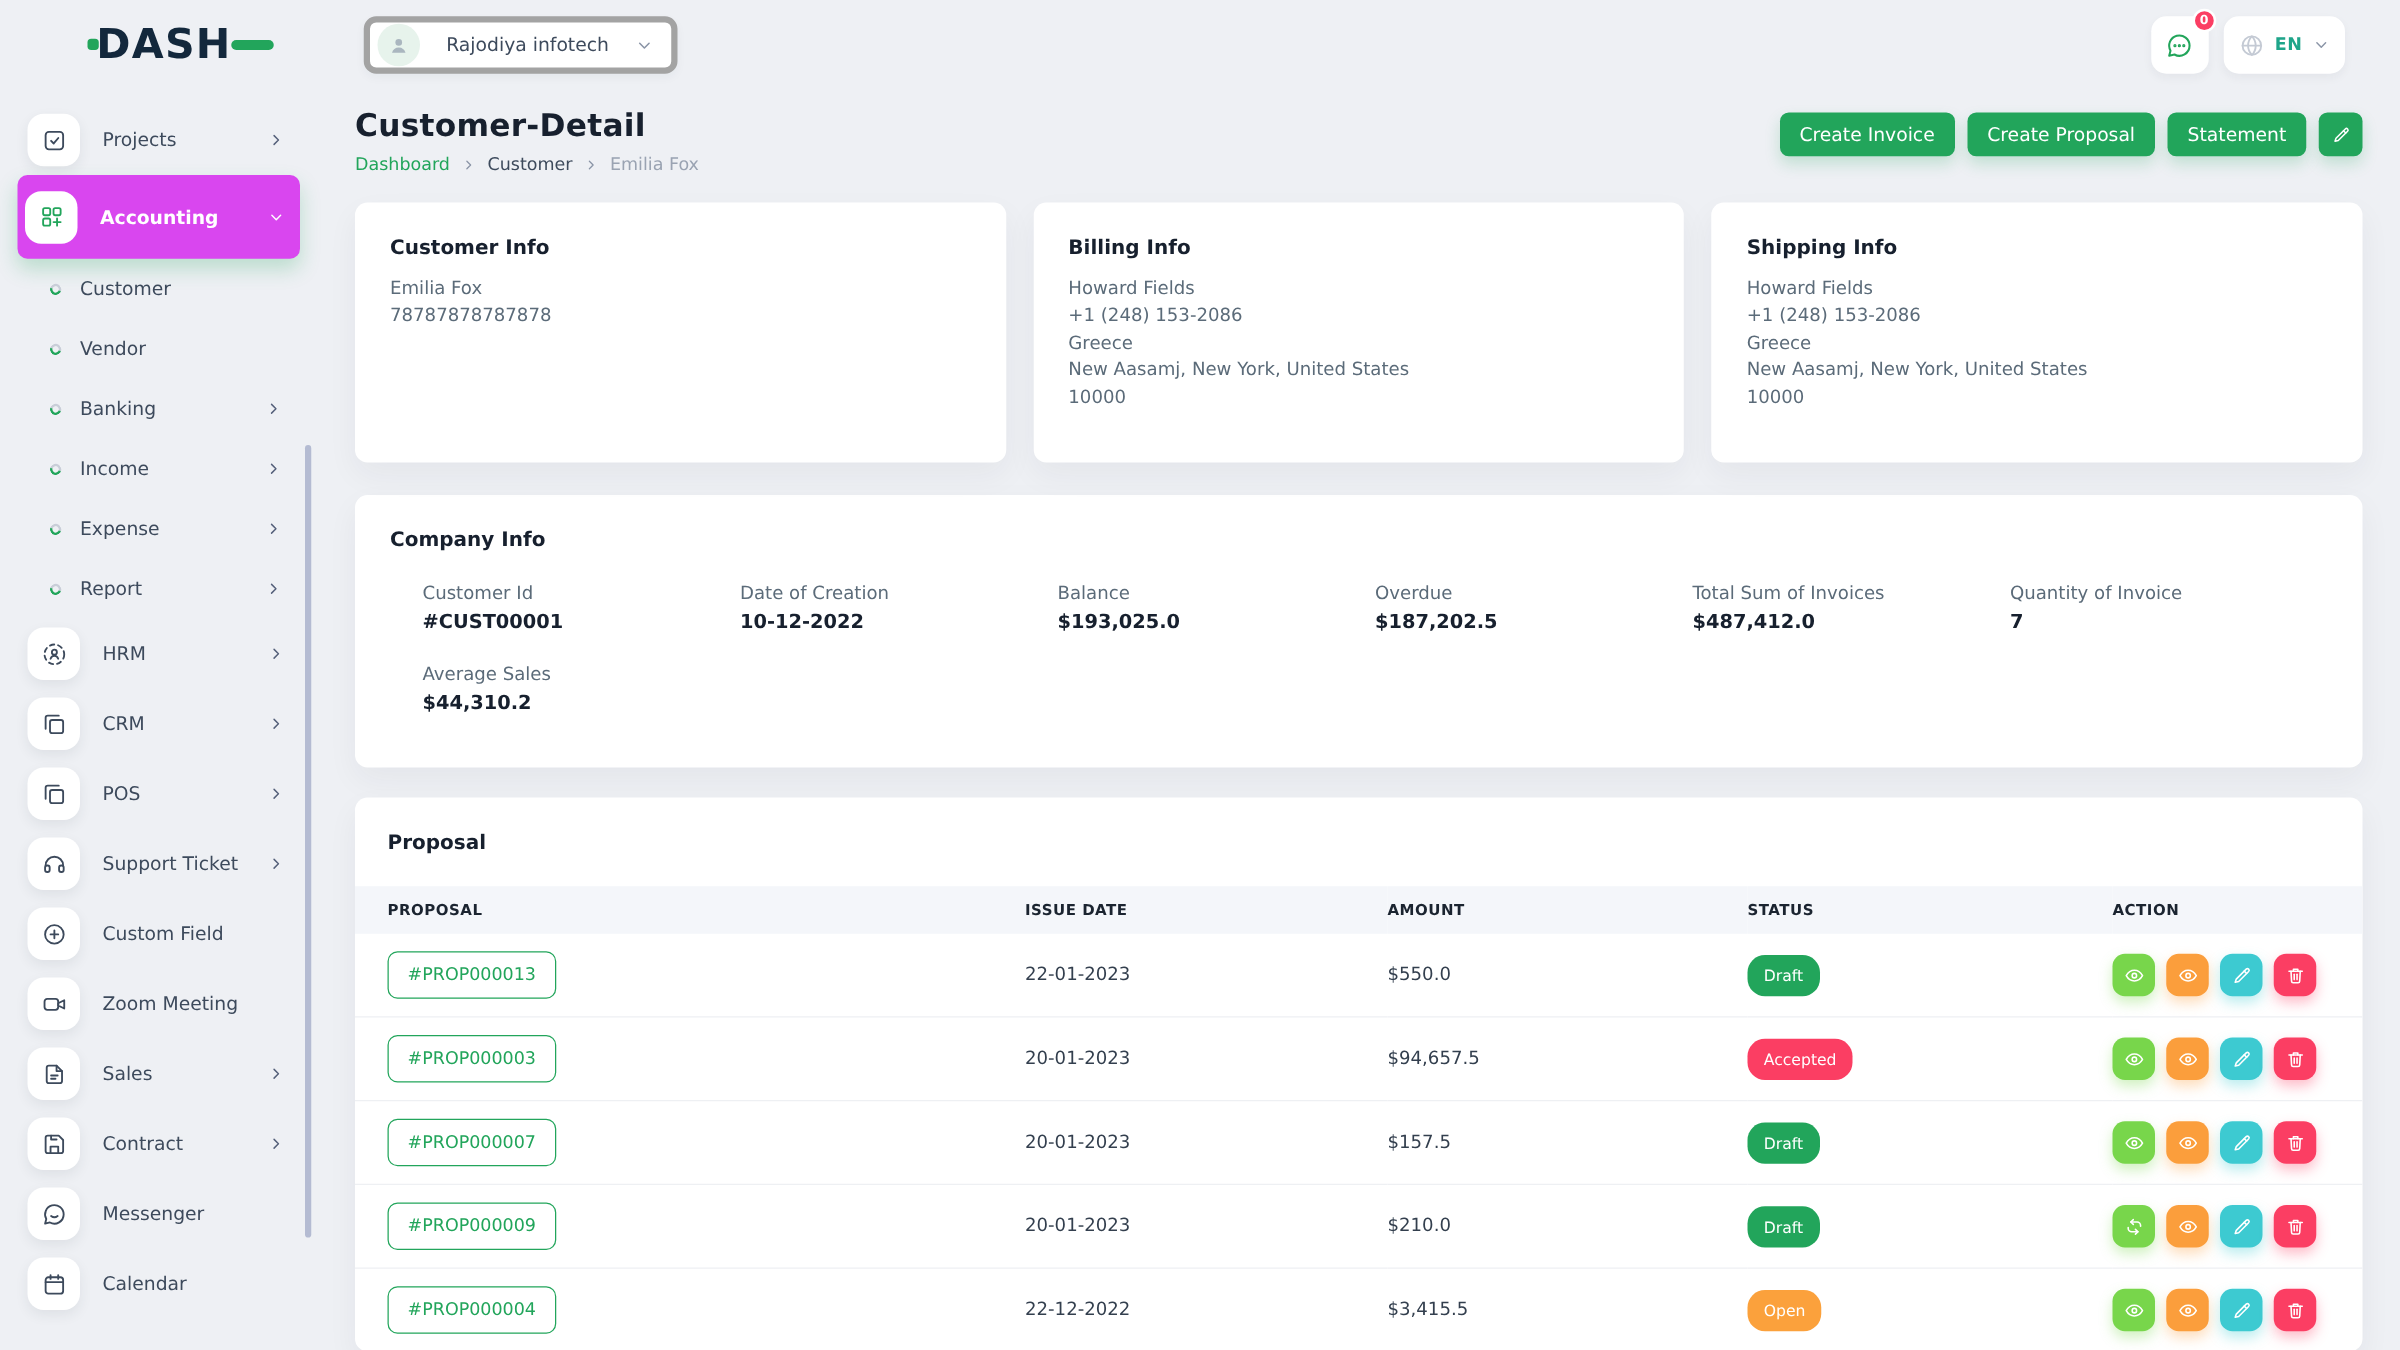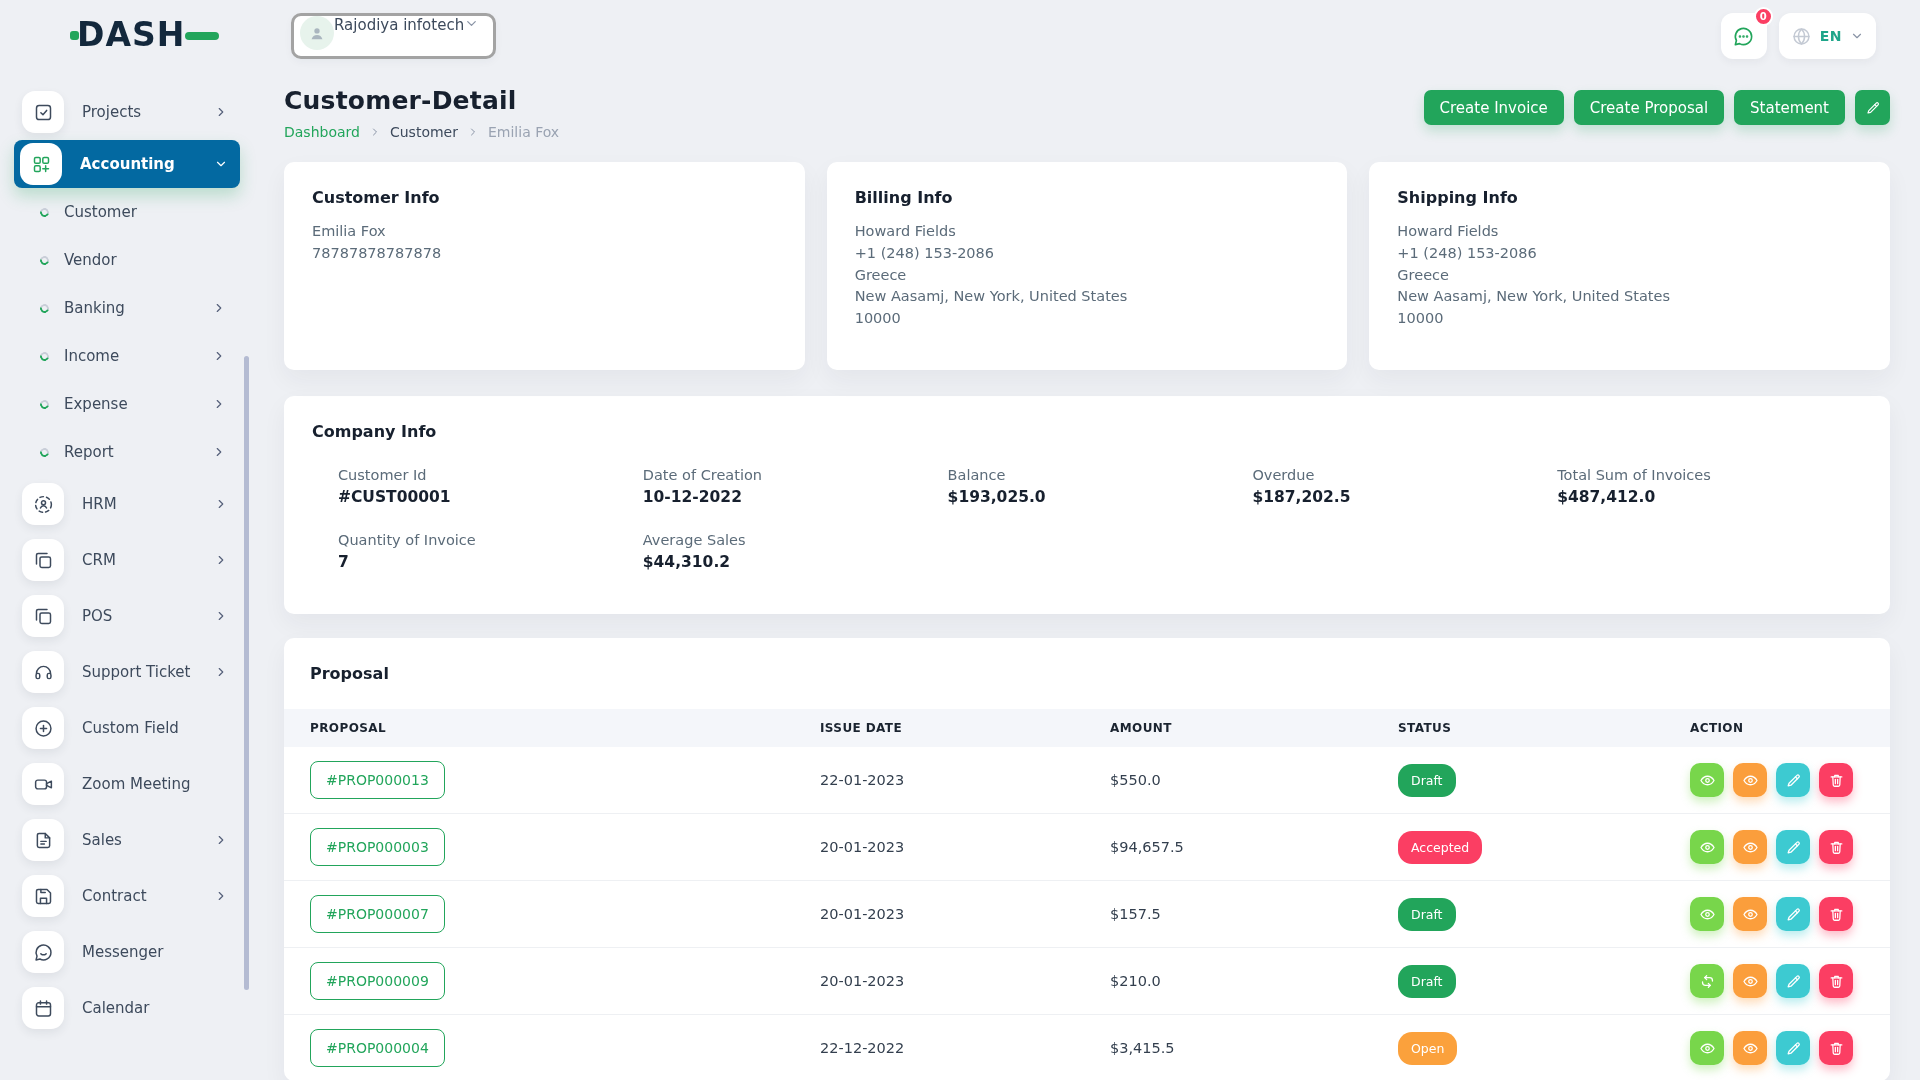--- a/index.html
+++ b/index.html
@@ -10,22 +10,22 @@
   }
   svg { display:block; }
 
   
   .topbar { position:absolute; left:0; top:0; width:1920px; height:72px; display:flex; align-items:center; }
   .logo { position:absolute; left:70px; top:18px; display:flex; align-items:center; gap:2px; }
   .logo-dot { width:9px; height:9px; border-radius:3px; background:#22a55b; margin-right:-4px; position:relative; top:1px; }
   .logo-text { font-size:33px; font-weight:800; letter-spacing:1px; color:#13283c; line-height:1; }
   .logo-bar { width:34px; height:8px; border-radius:4px; background:#22a55b; margin-left:-2px; position:relative; top:1px; }
 
-  .workspace { position:absolute; left:291px; top:13px; height:46px; background:#fff; border:3px solid #a3a3a3;
-    border-radius:10px; display:flex; gap:0; padding:0 14px 0 6px; cursor:pointer;
+  .workspace { position:absolute; left:291px; top:13px; height:46px; background:#fff; border:5px solid #a3a3a3;
+    border-radius:10px; display:flex; align-items:center; gap:21px; padding:0 14px 0 6px; cursor:pointer;
     box-shadow:0 3px 8px rgba(36,46,66,0.04); }
   .avatar { width:34px; height:34px; border-radius:50%; background:#e7f3ec; display:flex; align-items:center; justify-content:center; color:#aab6bf; overflow:hidden; }
   .workspace-label { font-size:15px; color:#3d4a5c; }
   .chev { color:#8a94a6; }
 
   .topbar-right { position:absolute; right:44px; top:13px; display:flex; gap:12px; align-items:center; }
   .icon-btn-round { position:relative; width:46px; height:46px; background:#fff; border-radius:12px;
     display:flex; align-items:center; justify-content:center; box-shadow:0 3px 8px rgba(36,46,66,0.05); cursor:pointer; }
   .msg-badge { position:absolute; top:-6px; right:-6px; min-width:19px; height:19px; border-radius:10px; background:#fb3e63;
     color:#fff; font-size:10px; font-weight:700; display:flex; align-items:center; justify-content:center; border:2px solid #fff; padding:0 4px; }
@@ -33,21 +33,21 @@
     box-shadow:0 3px 8px rgba(36,46,66,0.05); cursor:pointer; }
   .lang-label { font-size:14px; font-weight:700; color:#1fa58a; letter-spacing:.5px; }
 
   
   .sidebar { position:absolute; left:14px; top:84px; width:226px; }
   .side-item { display:flex; align-items:center; height:56px; cursor:pointer; position:relative; }
   .side-item .icon-box { width:42px; height:42px; background:#fff; border-radius:13px; display:flex; align-items:center;
     justify-content:center; color:#3d4a5c; box-shadow:0 4px 10px rgba(36,46,66,0.08); margin-left:8px; flex:0 0 auto; }
   .side-item .lbl { margin-left:18px; font-size:15px; color:#3d4a5c; }
   .side-item .chev-r { margin-left:auto; margin-right:12px; color:#55607a; }
-  .side-item.active { background:#0369a1; border-radius:8px; height:48px; box-shadow:0 8px 16px rgba(34,165,91,0.25); }
+  .side-item.active { background:#d946ef; border-radius:8px; height:67px; box-shadow:0 8px 16px rgba(34,165,91,0.25); }
   .side-item.active .icon-box { margin-left:6px; color:#22a55b; box-shadow:none; }
   .side-item.active .lbl { color:#fff; font-weight:600; }
   .side-item.active .chev-r { color:#fff; }
   .side-sub { display:flex; align-items:center; height:48px; cursor:pointer; }
   .side-sub .ring { width:9px; height:9px; border-radius:50%; border:2px solid #c9ced8; border-left-color:#22a55b;
     border-bottom-color:#22a55b; transform:rotate(-30deg); margin-left:26px; flex:0 0 auto; }
   .side-sub .lbl { margin-left:15px; font-size:15px; color:#3d4a5c; }
   .side-sub .chev-r { margin-left:auto; margin-right:14px; color:#55607a; }
   .side-scrollbar { position:absolute; left:244px; top:356px; width:5px; height:634px; border-radius:3px; background:#b4bbd2; }
 
@@ -66,21 +66,21 @@
   .btn-icon { width:35px; padding:0; display:flex; align-items:center; justify-content:center; }
 
   .card { background:#fff; border-radius:10px; box-shadow:0 10px 25px rgba(36,46,66,0.05); }
   .cards-row { margin-top:22px; display:grid; grid-template-columns:1fr 1fr 1fr; gap:22px; }
   .info-card { height:208px; padding:26px 28px; }
   .card-title { font-size:16px; font-weight:700; color:#17202e; }
   .info-lines { margin-top:14px; }
   .info-lines div { font-size:14.5px; color:#5b6b79; line-height:1.5; }
 
   .company-card { margin-top:26px; height:218px; padding:26px 28px; }
-  .stats-grid { margin-top:26px; padding-left:26px; display:grid; grid-template-columns:repeat(5,1fr); row-gap:26px; }
+  .stats-grid { margin-top:26px; padding-left:26px; display:grid; grid-template-columns:repeat(6,1fr); row-gap:26px; }
   .stat .s-label { font-size:14.5px; color:#5b6b79; }
   .stat .s-value { margin-top:5px; font-size:15.5px; font-weight:700; color:#17202e; }
 
   .proposal-card { margin-top:24px; padding-top:26px; overflow:hidden; }
   .proposal-title { padding-left:26px; }
   table.ptable { width:100%; border-collapse:collapse; margin-top:26px; }
   .ptable thead tr { background:#f4f6fa; }
   .ptable th { font-size:12px; font-weight:700; letter-spacing:.4px; color:#1b2430; text-align:left;
     padding:12px 0 12px 0; text-transform:uppercase; }
   .ptable th:first-child, .ptable td:first-child { padding-left:26px; }

